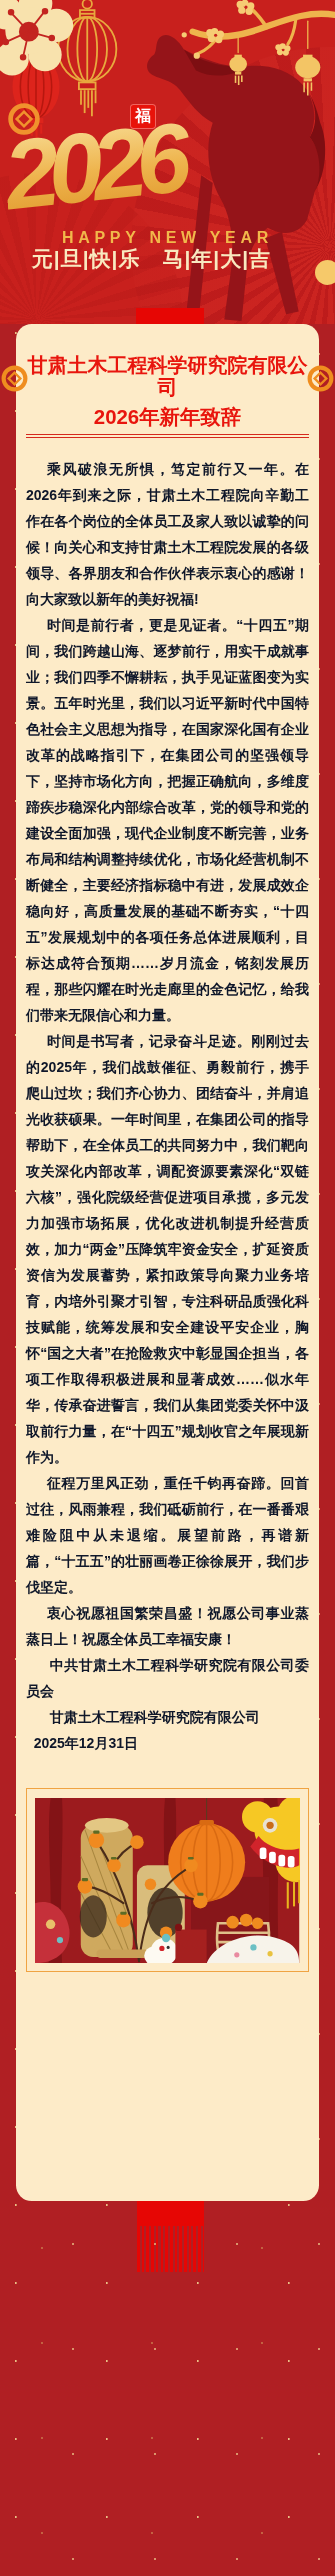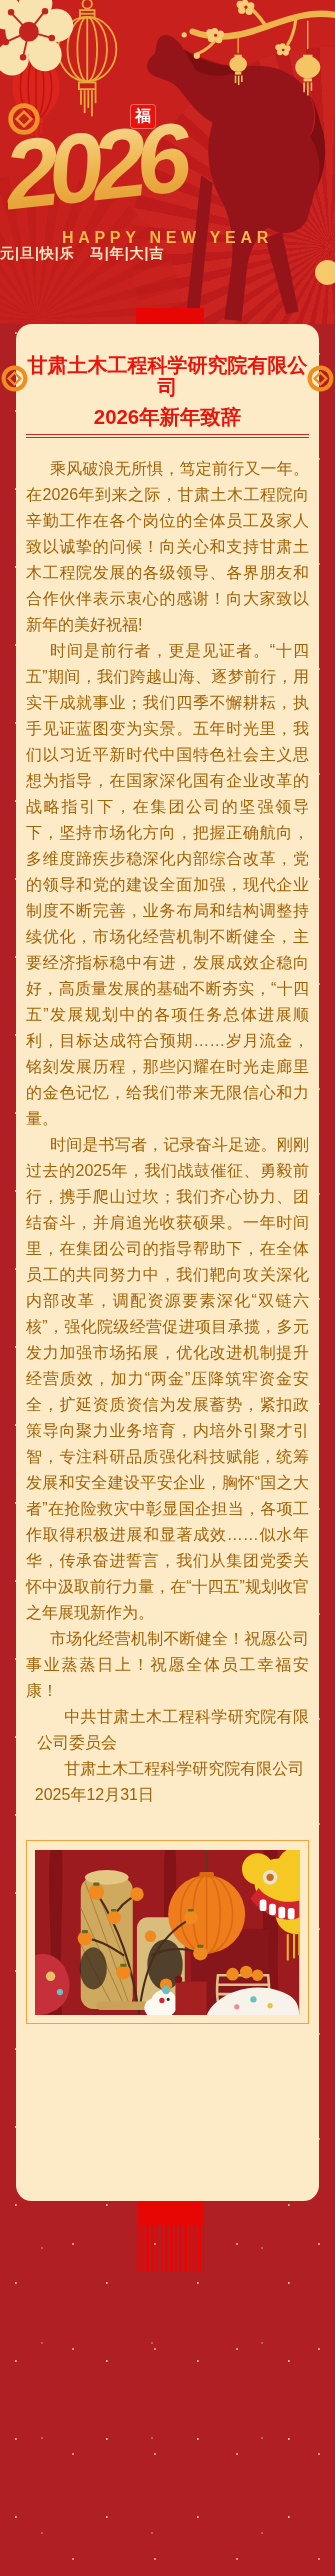--- a/index.html
+++ b/index.html
@@ -25,22 +25,22 @@
 
   .big-year { position:absolute; left:4.2px; top:114px; width:241px; z-index:4;
     font-size:98px; font-weight:900; font-style:italic; letter-spacing:-10.5px; line-height:1;
     color:#f0bd57;
     background:linear-gradient(#f8dd96,#eeb44d 55%,#e19a2e);
     -webkit-background-clip:text; background-clip:text; -webkit-text-fill-color:transparent;
     transform:rotate(-6deg); }
 
   .happy { position:absolute; left:0; top:229px; width:335px; text-align:center; z-index:5;
     color:#f1b84b; font-size:16px; font-weight:700; letter-spacing:4.7px; }
-  .greeting { position:absolute; left:0; top:245px; width:303px; z-index:5;
-    color:#f9e9c0; font-size:14px; font-weight:900; letter-spacing:1px; }
+  .greeting { position:absolute; left:0; top:245px; width:303px; text-align:center; z-index:5;
+    color:#f9e9c0; font-size:21px; font-weight:900; letter-spacing:1px; }
 
   .seal { position:absolute; left:130px; top:104px; width:26px; height:24.6px; z-index:5;
     background:#e8130a; border-radius:3.7px; color:#fff; font-size:15.7px; font-weight:900;
     display:flex; align-items:center; justify-content:center; box-shadow:inset 0 0 0 1px rgba(255,255,255,.35); }
 
   .horse { position:absolute; left:134px; top:18.3px; width:202px; height:304px; z-index:2; }
   .lantern-line { position:absolute; left:55px; top:-3.1px; width:65px; height:124px; z-index:3; }
   .lantern-red  { position:absolute; left:11.5px;  top:46px; width:48px;  height:94px; z-index:2; }
   .plum-cream   { position:absolute; left:-9.4px; top:-7.3px; width:84px; height:94px; z-index:3; }
   .coin-gold-tl { position:absolute; left:8.4px; top:103px; width:32px; height:32px; z-index:4; }
@@ -56,23 +56,23 @@
 
   
   .card { position:absolute; left:16px; top:324px; width:303px; height:1877px; z-index:3;
     background:#fdebc8; border-radius:15.7px; padding:30px 10px 0; overflow:hidden; }
 
   .card-title-1 { color:#e8150d; font-size:20px; font-weight:900; text-align:center; line-height:22px; }
   .card-title-2 { color:#e8150d; font-size:20.4px; font-weight:900; text-align:center; line-height:21px; margin-top:9px; }
   .divider { margin-top:6.3px; height:4.2px; border-top:1.3px solid #d5281e; border-bottom:1.3px solid #d5281e; }
 
   .body-text { margin-top:18px; }
-  .body-text p { font-size:16px; line-height:26px; color:#a16207; text-align:justify;
-    text-indent:1.5em; font-weight:400; }
-  .body-text p.sig  { text-indent:1.7em;margin-left:11px; }
+  .body-text p { font-size:14px; line-height:26px; color:#0f172a; text-align:justify;
+    text-indent:1.5em; font-weight:700; }
+  .body-text p.sig  { text-indent:1.7em; }
   .body-text p.date { text-indent:0.55em; }
 
   
   .photo-frame { margin-top:32px; width:283px; height:184px; border:1.6px solid #f0a342;
     padding:8.4px; background:#fdebc8; }
   .photo-frame svg { width:100%; height:100%; display:block; }
 
   .coin-edge { position:absolute; z-index:5; width:29px; height:29px; }
   .coin-edge.left  { left:-0.5px;  top:364px; }
   .coin-edge.right { left:306px; top:364px; }
@@ -230,21 +230,22 @@
 
   <div class="card">
     <p class="card-title-1">甘肃土木工程科学研究院有限公司</p>
     <p class="card-title-2">2026年新年致辞</p>
     <div class="divider"></div>
 
     <div class="body-text">
       <p>乘风破浪无所惧，笃定前行又一年。在2026年到来之际，甘肃土木工程院向辛勤工作在各个岗位的全体员工及家人致以诚挚的问候！向关心和支持甘肃土木工程院发展的各级领导、各界朋友和合作伙伴表示衷心的感谢！向大家致以新年的美好祝福!</p>
       <p>时间是前行者，更是见证者。“十四五”期间，我们跨越山海、逐梦前行，用实干成就事业；我们四季不懈耕耘，执手见证蓝图变为实景。五年时光里，我们以习近平新时代中国特色社会主义思想为指导，在国家深化国有企业改革的战略指引下，在集团公司的坚强领导下，坚持市场化方向，把握正确航向，多维度蹄疾步稳深化内部综合改革，党的领导和党的建设全面加强，现代企业制度不断完善，业务布局和结构调整持续优化，市场化经营机制不断健全，主要经济指标稳中有进，发展成效企稳向好，高质量发展的基础不断夯实，“十四五”发展规划中的各项任务总体进展顺利，目标达成符合预期……岁月流金，铭刻发展历程，那些闪耀在时光走廊里的金色记忆，给我们带来无限信心和力量。</p>
       <p>时间是书写者，记录奋斗足迹。刚刚过去的2025年，我们战鼓催征、勇毅前行，携手爬山过坎；我们齐心协力、团结奋斗，并肩追光收获硕果。一年时间里，在集团公司的指导帮助下，在全体员工的共同努力中，我们靶向攻关深化内部改革，调配资源要素深化“双链六核”，强化院级经营促进项目承揽，多元发力加强市场拓展，优化改进机制提升经营质效，加力“两金”压降筑牢资金安全，扩延资质资信为发展蓄势，紧扣政策导向聚力业务培育，内培外引聚才引智，专注科研品质强化科技赋能，统筹发展和安全建设平安企业，胸怀“国之大者”在抢险救灾中彰显国企担当，各项工作取得积极进展和显著成效……似水年华，传承奋进誓言，我们从集团党委关怀中汲取前行力量，在“十四五”规划收官之年展现新作为。</p>
-      <p>市场化经营机制不断健全！祝愿公司事业蒸蒸日上！祝愿全体员工幸福安康！</p>
+      <p>征程万里风正劲，重任千钧再奋蹄。回首过往，风雨兼程，我们砥砺前行，在一番番艰难险阻中从未退缩。展望前路，再谱新篇，“十五五”的壮丽画卷正徐徐展开，我们步伐坚定。</p>
+      <p>衷心祝愿祖国繁荣昌盛！祝愿公司事业蒸蒸日上！祝愿全体员工幸福安康！</p>
       <p class="sig">中共甘肃土木工程科学研究院有限公司委员会</p>
       <p class="sig">甘肃土木工程科学研究院有限公司</p>
       <p class="date">2025年12月31日</p>
     </div>
 
     <div class="photo-frame">
       <svg viewBox="0 0 508 314" preserveAspectRatio="none">
         <rect width="508" height="314" fill="#9c1b1e"></rect>
         <g fill="#831316">
           <path d="M30,0 C20,80 38,180 26,314 L52,314 C46,180 56,80 52,0 Z"></path>

